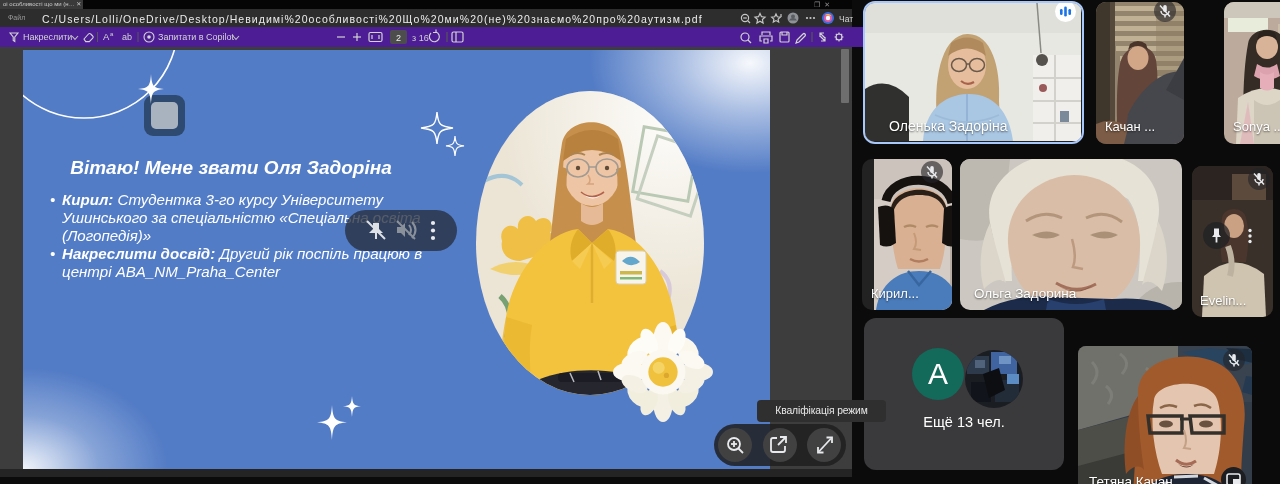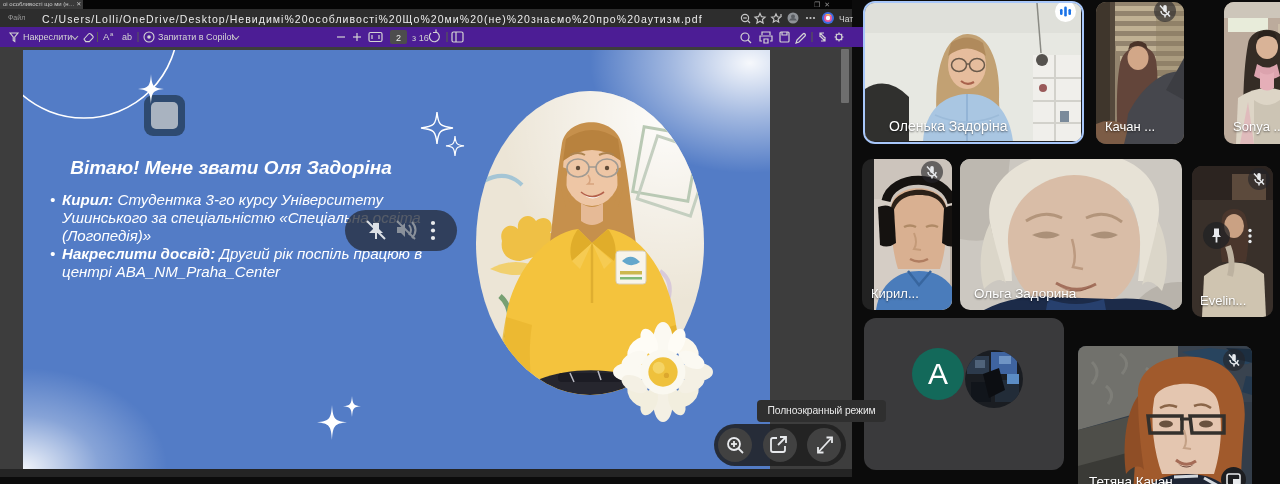--- a/index.html
+++ b/index.html
@@ -258,21 +258,21 @@
         <path d="M67 12 q7 8 0 16"></path>
         <line x1="52" y1="11" x2="70" y2="29"></line>
       </g>
       <g fill="#e8eaed">
         <circle cx="88" cy="13" r="2.1"></circle>
         <circle cx="88" cy="20.5" r="2.1"></circle>
         <circle cx="88" cy="28" r="2.1"></circle>
       </g>
     </svg>
   </div>
-  <div class="abs" id="tooltip">Полноэкранный режим</div>
+  <div class="abs" id="tooltip">Кваліфікація режим</div>
   <div class="abs" id="zoompill">
     <div class="zbtn" style="left:4px"></div>
     <div class="zbtn" style="left:49px"></div>
     <div class="zbtn" style="left:93px"></div>
     <svg width="132" height="42" style="position:absolute;left:0;top:0">
       <g stroke="#e8eaed" stroke-width="1.8" fill="none">
         <circle cx="20" cy="20" r="6"></circle>
         <line x1="24.5" y1="24.5" x2="29" y2="29"></line>
         <line x1="20" y1="17" x2="20" y2="23"></line>
         <line x1="17" y1="20" x2="23" y2="20"></line>
@@ -492,20 +492,21 @@
         <rect x="26" y="2" width="26" height="22" fill="#3f64a0"></rect>
         <rect x="2" y="6" width="22" height="18" fill="#2c3a4c"></rect>
         <rect x="30" y="30" width="24" height="22" fill="#222c38"></rect>
         <rect x="6" y="32" width="20" height="20" fill="#11151b"></rect>
         <path d="M18 24 L34 18 L40 40 L24 48 Z" fill="#0c0e12"></path>
         <rect x="42" y="24" width="12" height="10" fill="#5b8cc4"></rect>
         <rect x="10" y="10" width="10" height="8" fill="#50637a"></rect>
         <rect x="34" y="6" width="12" height="8" fill="#6f94c4"></rect>
       </svg>
     </div>
+    <div class="abs" style="left:0;top:96px;width:200px;text-align:center;color:#fff;font-size:14.5px;">Ещё 13 чел.</div>
   </div>
 
   <div class="tile" style="left:1078px;top:318px;width:174px;height:154px;border-radius:8px;margin-top:28px;">
     <svg width="198" height="154">
       <rect width="198" height="154" fill="#333d49"></rect>
       <path d="M0 0 L116 0 L106 54 L0 84 Z" fill="#71716c"></path>
       <path d="M0 84 L100 58 L94 154 L0 154 Z" fill="#4e4e49"></path>
       <path d="M0 120 L60 104 L56 154 L0 154 Z" fill="#3a3a36"></path>
       <g stroke="#82827c" stroke-width="3" fill="none" opacity="0.8">
           <path d="M14 16 q10 10 0 22"></path>

